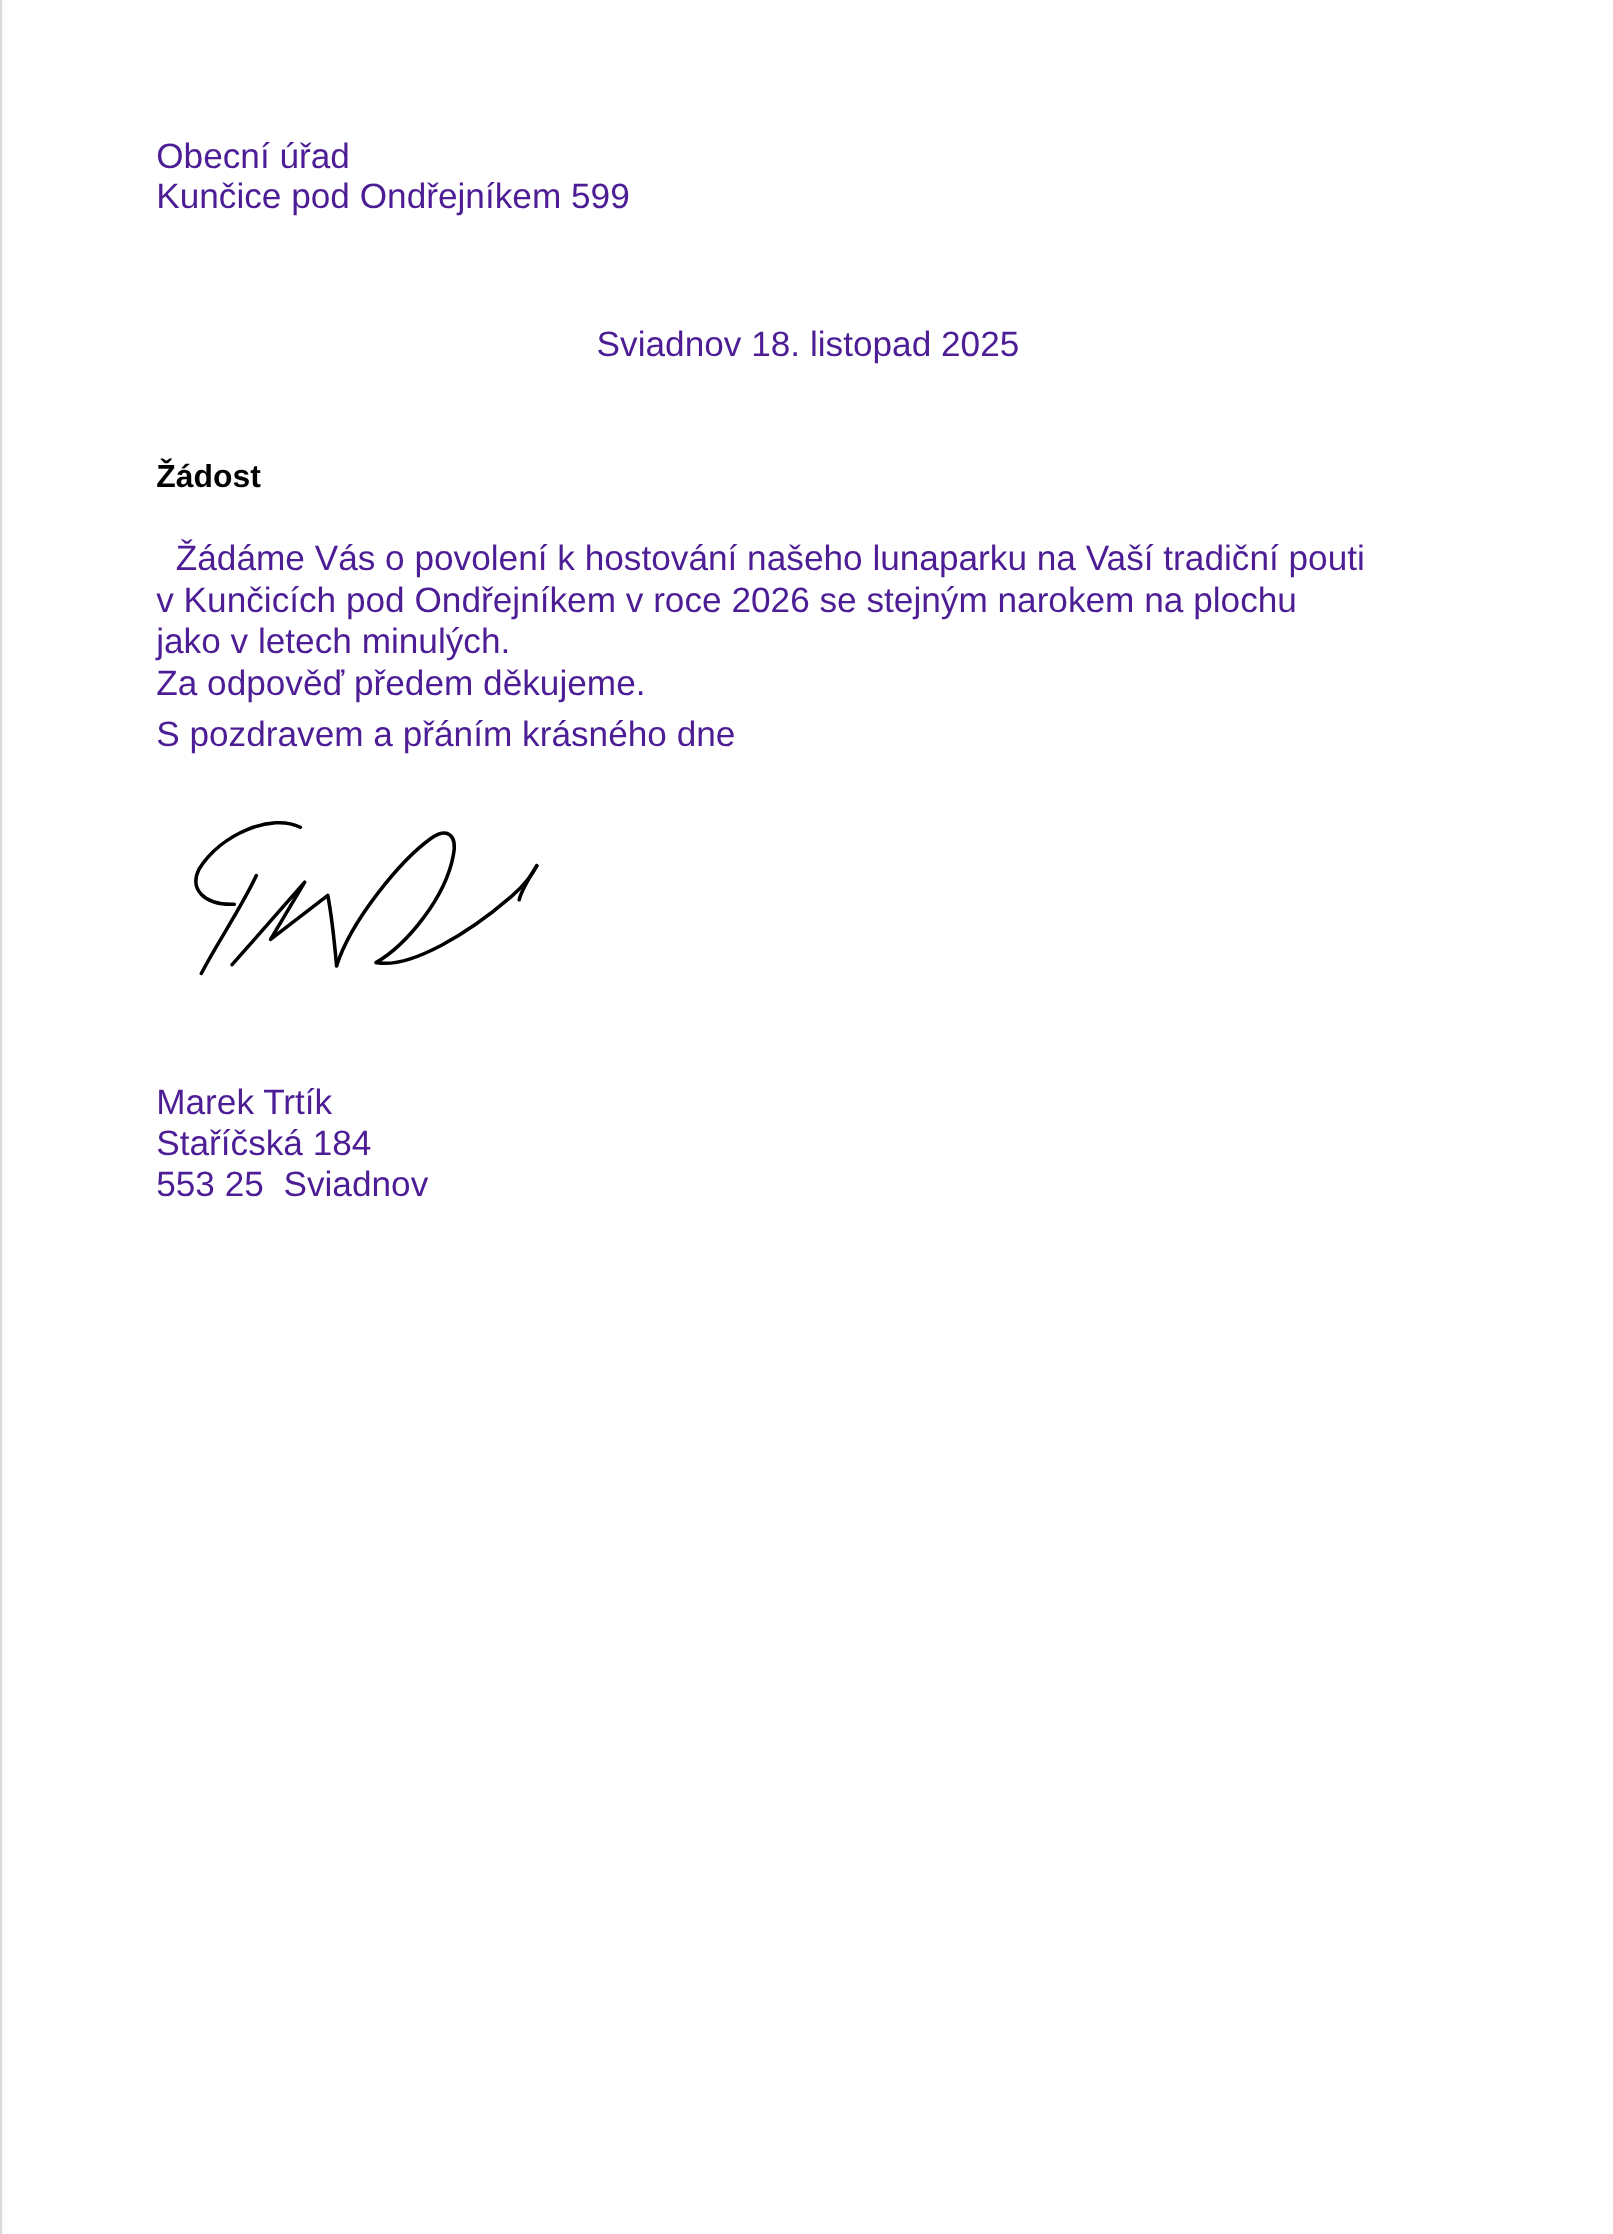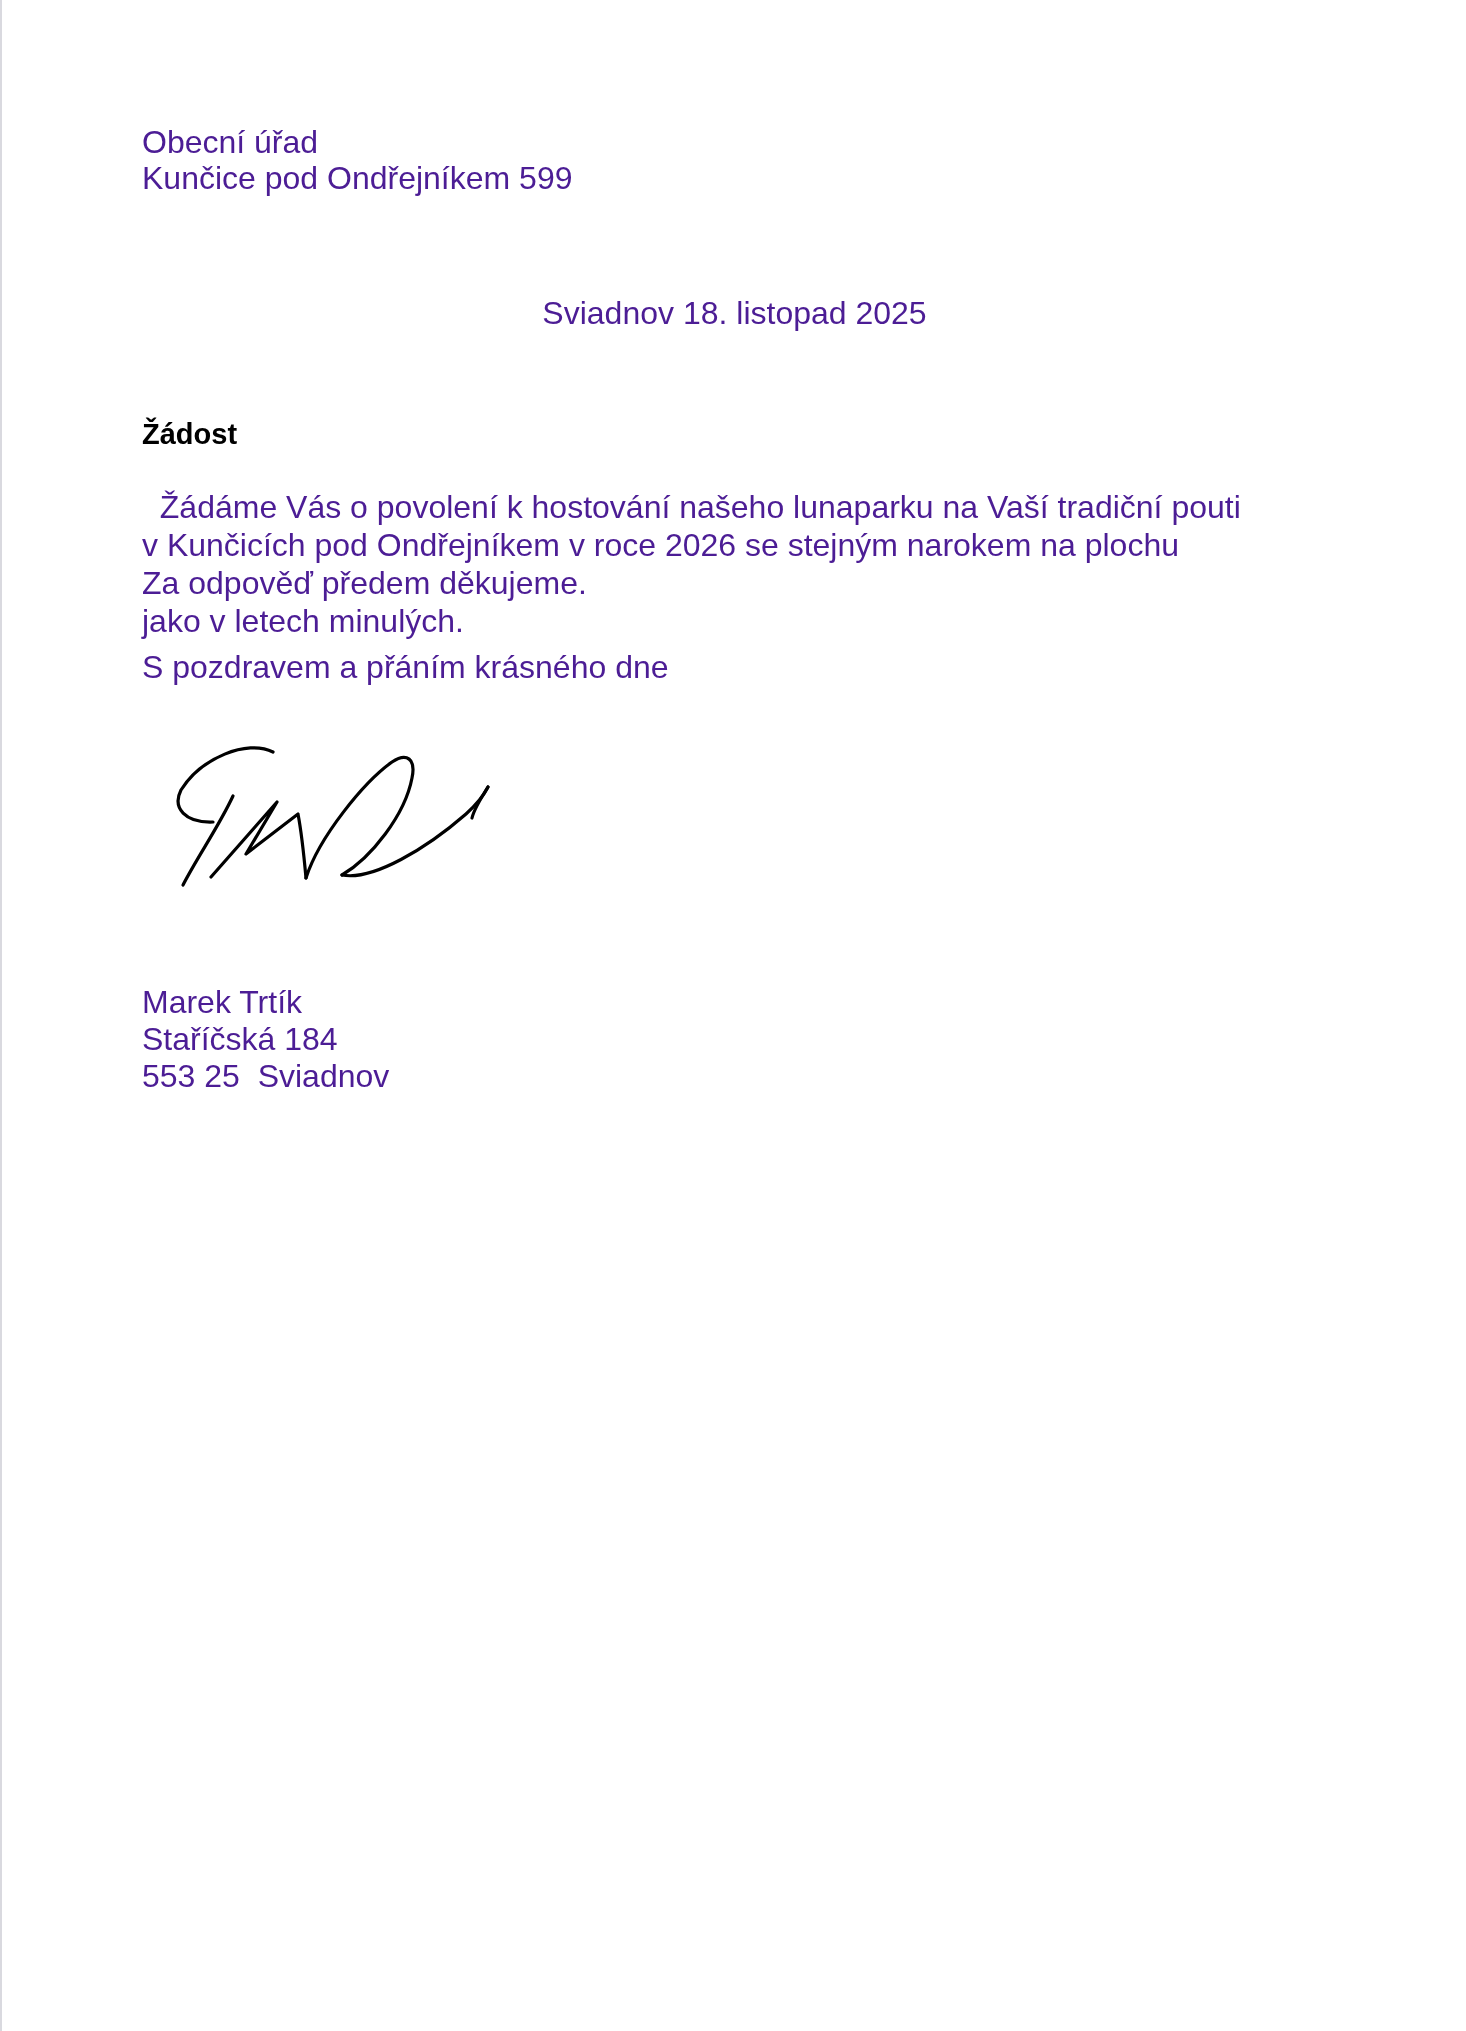--- a/index.html
+++ b/index.html
@@ -101,22 +101,22 @@
     <div class="txt">Kunčice pod Ondřejníkem 599</div>
   </div>
 
   <div class="date-line txt">Sviadnov 18. listopad 2025</div>
 
   <div class="subject-heading">Žádost</div>
 
   <div class="body-paragraph">
     <div class="txt">  Žádáme Vás o povolení k hostování našeho lunaparku na Vaší tradiční pouti</div>
     <div class="txt">v Kunčicích pod Ondřejníkem v roce 2026 se stejným narokem na plochu</div>
+    <div class="txt">jako v letech minulých.</div>
     <div class="txt">Za odpověď předem děkujeme.</div>
-    <div class="txt">jako v letech minulých.</div>
   </div>
 
   <div class="closing-line txt">S pozdravem a přáním krásného dne</div>
 
   <svg class="signature-svg" viewBox="0 0 360 175" xmlns="http://www.w3.org/2000/svg" aria-hidden="true">
     <path d="M138,14 C112,1 66,20 46,52 C37,70 50,85 78,84"></path>
     <path d="M98,58 C84,88 63,118 48,147"></path>
     <path d="M76,139 L142,64 L111,116 L163,76 C167,97 169,118 171,140"></path>
     <path d="M171,140 C184,99 229,44 257,24 C272,14 281,21 277,40 C270,77 236,120 207,137"></path>
     <path d="M207,137 C238,143 292,110 331,76 C342,66 350,55 353,49"></path>

